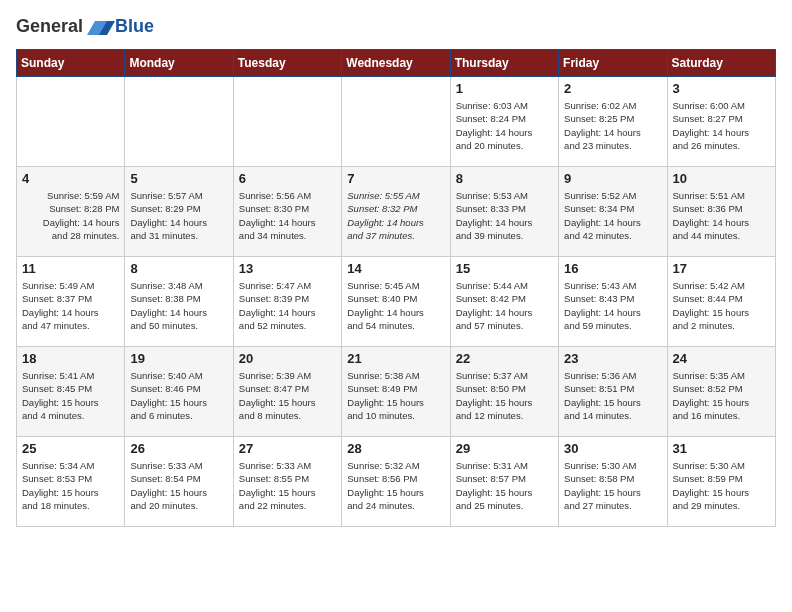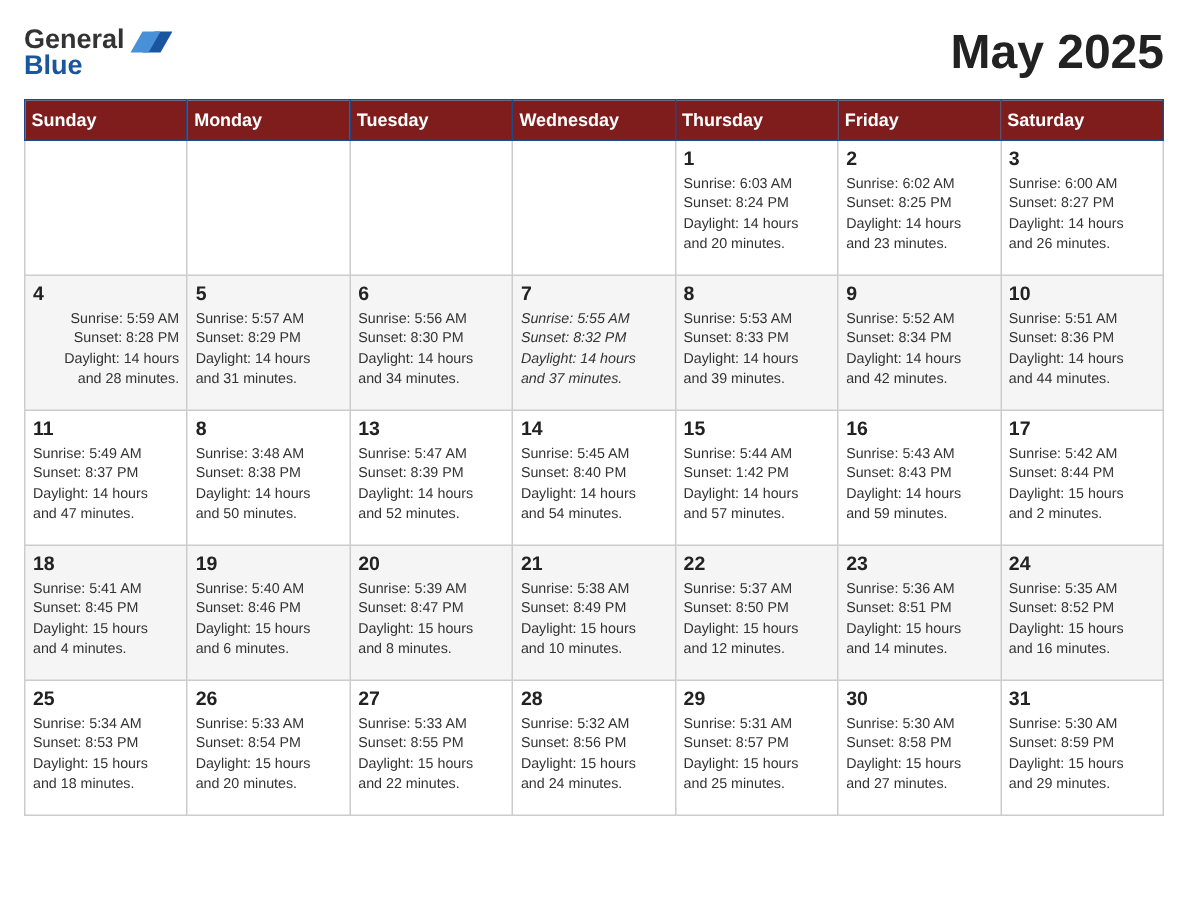--- a/index.html
+++ b/index.html
@@ -11,22 +11,22 @@
       padding: 16px;
     }
     .header-area {
       display: flex;
       justify-content: space-between;
       align-items: flex-start;
       margin-bottom: 12px;
     }
     .logo {
       display: flex;
-      flex-direction: column;
-      align-items: flex-start;
+      flex-direction: row;
+      align-items: flex-end;
     }
     .logo-row {
       display: flex;
       align-items: center;
       gap: 2px;
     }
     .title-area {
       text-align: right;
     }
     .month-title {
@@ -97,21 +97,20 @@
     <div class="logo-row">
       <span style="font-size:18px;font-weight:bold;color:#333;">General</span>
       <svg width="28" height="20" viewBox="0 0 28 20" style="margin-left:2px;">
         <polygon points="8,18 20,18 28,4 16,4" fill="#1a56a0"></polygon>
         <polygon points="0,18 12,18 20,4 8,4" fill="#4a90d9"></polygon>
       </svg>
     </div>
     <span style="font-size:18px;font-weight:bold;color:#1a56a0;margin-top:-4px;">Blue</span>
   </div>
   <div class="title-area">
-    <div class="month-title">May 2025</div>
   </div>
 </div>
 
 <table class="calendar">
   <thead>
     <tr>
     <th>Sunday</th>
         <th>Monday</th>
         <th>Tuesday</th>
         <th>Wednesday</th>
@@ -224,21 +223,21 @@
         <td>
           <span class="day-number">14</span>
           <div class="day-info" style="white-space: pre-line;">Sunrise: 5:45 AM
 Sunset: 8:40 PM
 Daylight: 14 hours
 and 54 minutes.</div>
         </td>
         <td>
           <span class="day-number">15</span>
           <div class="day-info" style="white-space: pre-line;">Sunrise: 5:44 AM
-Sunset: 1:42 PM
+Sunset: 8:42 PM
 Daylight: 14 hours
 and 57 minutes.</div>
         </td>
         <td>
           <span class="day-number">16</span>
           <div class="day-info" style="white-space: pre-line;">Sunrise: 5:43 AM
 Sunset: 8:43 PM
 Daylight: 14 hours
 and 59 minutes.</div>
         </td>

